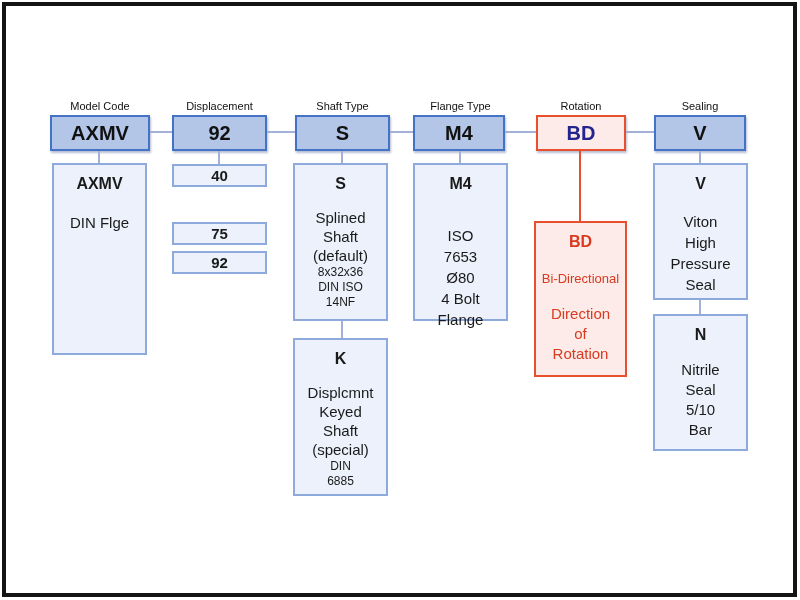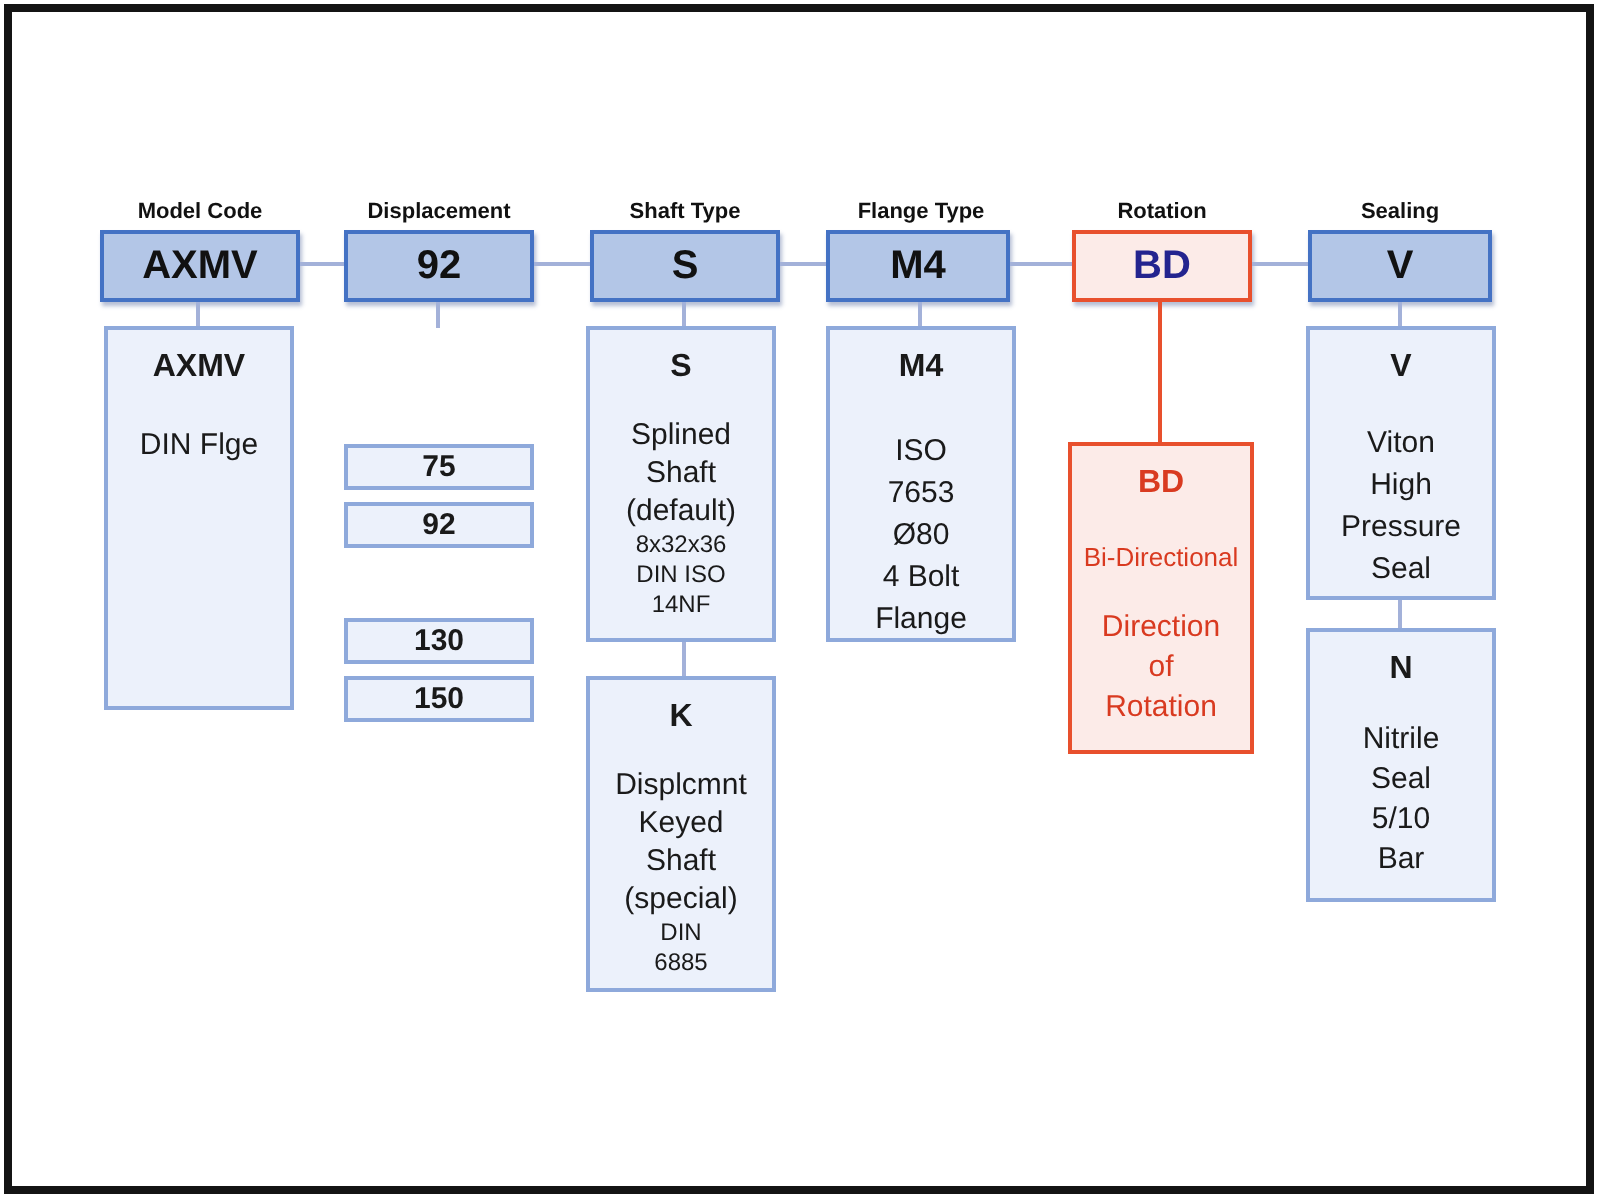--- a/index.html
+++ b/index.html
@@ -5,21 +5,21 @@
   html,body{margin:0;padding:0;background:#fff;}
   .canvas{
     position:relative;width:800px;height:600px;background:#ffffff;overflow:hidden;
     font-family:"Liberation Sans", sans-serif;color:#1a1a1a;
   }
   .frame{
     position:absolute;left:2px;top:2px;right:3px;bottom:3px;
     border:4px solid #141414;
   }
   .col-label{
-    position:absolute;height:14px;font-size:11px;font-weight:bold;
+    position:absolute;height:14px;font-size:11px;font-weight:normal;
     text-align:center;line-height:14px;color:#111;
   }
   .hdr-box{
     position:absolute;height:36px;background:#b3c6e7;border:2px solid #4472c4;
     box-sizing:border-box;display:flex;align-items:center;justify-content:center;
     font-size:20px;font-weight:bold;color:#111;
     box-shadow:1px 2px 2px rgba(90,110,160,.45);
   }
   .hdr-box.rot{background:#fcebe8;border-color:#e8502d;color:#24248f;}
   .body-box{
@@ -75,24 +75,23 @@
   <div class="vline red-line" style="left:579px;top:151px;height:70px"></div>
   <div class="vline" style="left:699px;top:151px;height:12px"></div>
   <div class="vline" style="left:341px;top:321px;height:17px"></div>
   <div class="vline" style="left:699px;top:300px;height:14px"></div>
 
   <div class="body-box" style="left:52px;top:163px;width:95px;height:192px">
     <div class="box-heading">AXMV</div>
     <div class="box-text" style="margin-top:20px">DIN Flge</div>
   </div>
 
+  <div class="opt-box" style="top:164px">40</div>
   <div class="opt-box" style="top:222px">75</div>
   <div class="opt-box" style="top:251px">92</div>
-  <div class="opt-box" style="top:309px">130</div>
-  <div class="opt-box" style="top:338px">150</div>
 
   <div class="body-box" style="left:293px;top:163px;width:95px;height:158px">
     <div class="box-heading">S</div>
     <div class="box-text" style="margin-top:15px">Splined
 Shaft
 (default)</div>
     <div class="box-small">8x32x36
 DIN ISO
 14NF</div>
   </div>
@@ -102,21 +101,21 @@
     <div class="box-text" style="margin-top:15px">Displcmnt
 Keyed
 Shaft
 (special)</div>
     <div class="box-small">DIN
 6885</div>
   </div>
 
   <div class="body-box" style="left:413px;top:163px;width:95px;height:158px">
     <div class="box-heading">M4</div>
-    <div class="box-text" style="margin-top:22px;line-height:21px">ISO
+    <div class="box-text" style="margin-top:32px;line-height:21px">ISO
 7653
 Ø80
 4 Bolt
 Flange</div>
   </div>
 
   <div class="body-box rot" style="left:534px;top:221px;width:93px;height:156px">
     <div class="box-heading red">BD</div>
     <div class="box-small red" style="font-size:13px;margin-top:20px">Bi-Directional</div>
     <div class="box-text red" style="margin-top:18px;line-height:20px">Direction

